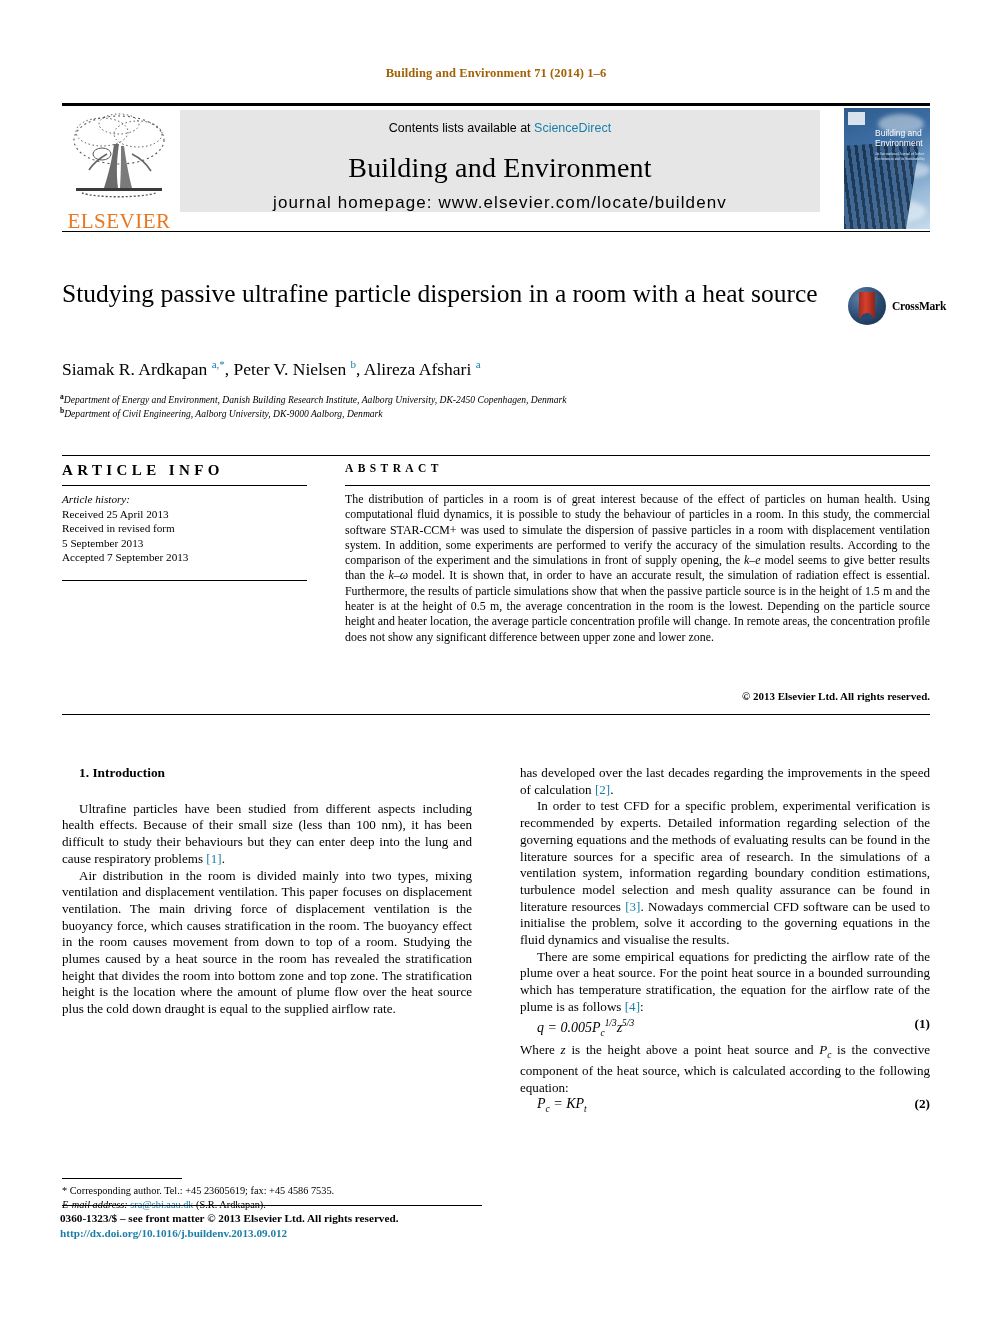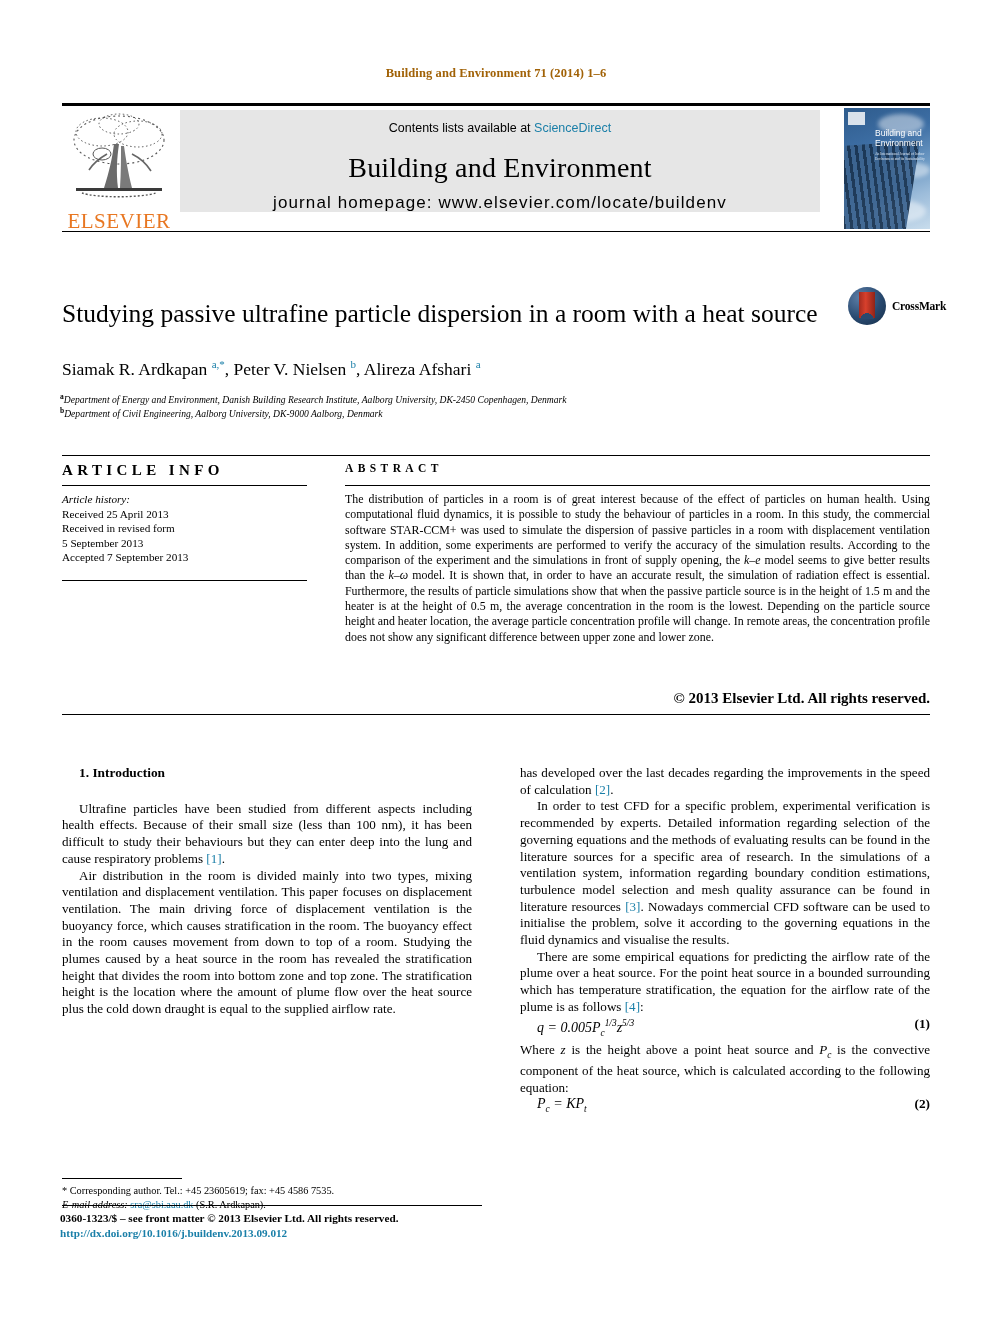--- a/index.html
+++ b/index.html
@@ -111,21 +111,21 @@
     position: absolute; left: 4px; top: 4px; width: 17px; height: 13px;
     background: rgba(255,255,255,.82);
   }
   .mast-rule {
     position: absolute; top: 231px; left: 62px; width: 868px;
     border-top: 1.6px solid #000;
   }
 
   
   .title {
-    position: absolute; top: 297px; left: 62px; width: 760px;
+    position: absolute; top: 277px; left: 62px; width: 760px;
     font-size: 25.5px;
     line-height: 33px;
     font-family: "Liberation Serif", serif;
   }
   .crossmark {
     position: absolute; top: 287px; left: 848px;
     width: 94px; height: 40px;
   }
   .cm-circle {
     position: absolute; left: 0; top: 0; width: 38px; height: 38px;
@@ -196,21 +196,21 @@
   .abstract {
     position: absolute; top: 492px; left: 345px; width: 585px;
     font-size: 11.9px;
     line-height: 15.3px;
     text-align: justify;
   }
   .abstract p { margin: 0; }
   .copyright {
     position: absolute; top: 690px; left: 345px; width: 585px;
     text-align: right;
-    font-size: 15px;
+    font-size: 11px;
     font-weight: bold;
   }
   .abs-rule2 { position: absolute; top: 714px; left: 62px; width: 868px; border-top: 1.6px solid #000; }
 
   
   .col {
     position: absolute;
     top: 765px;
     width: 410px;
     font-size: 13.1px;

